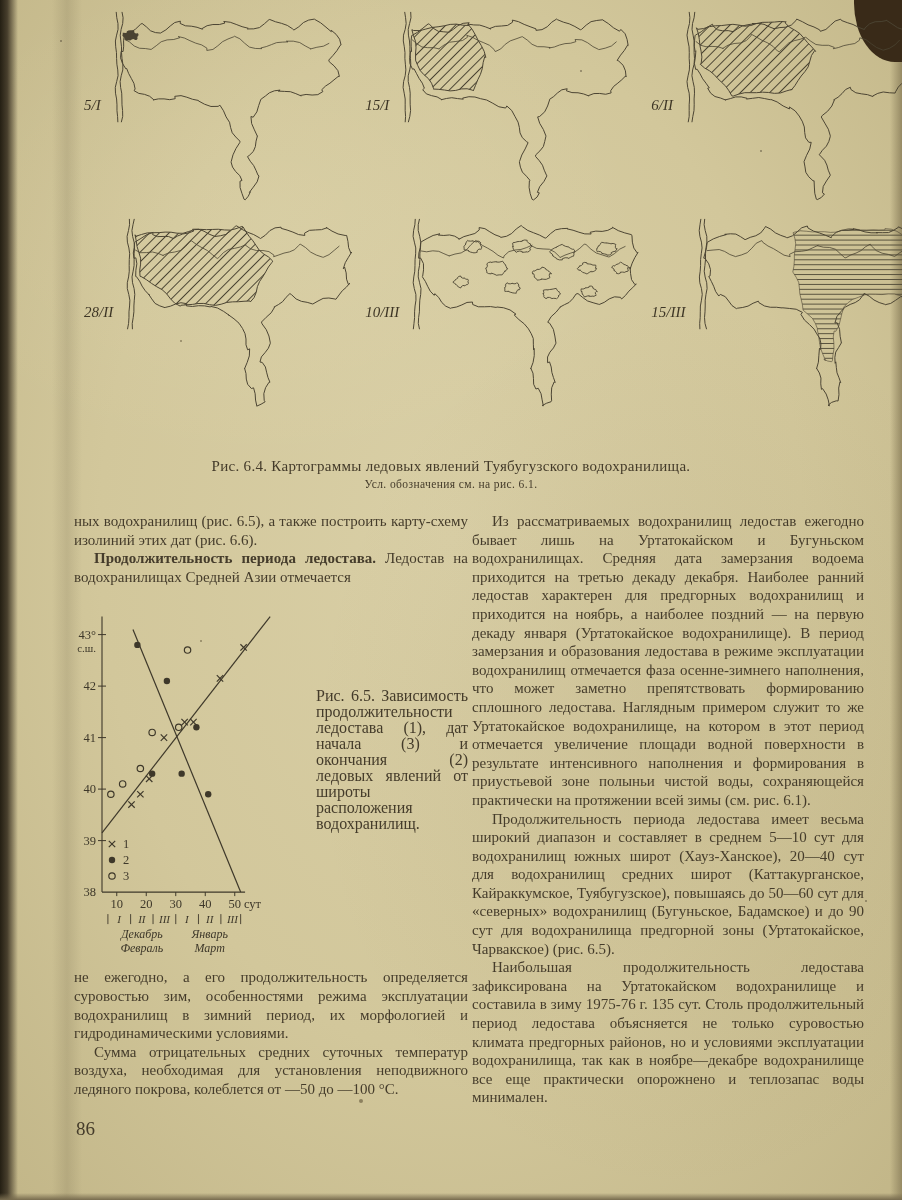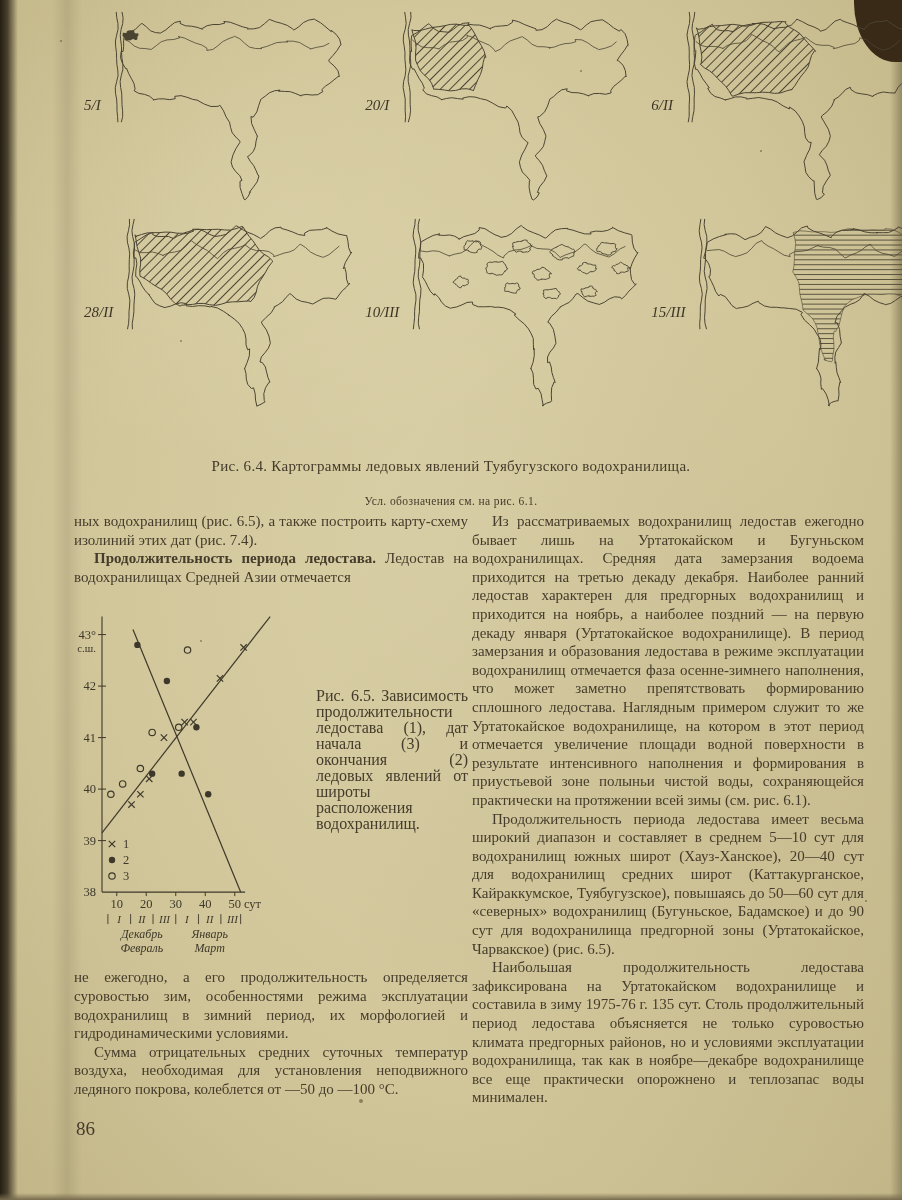--- a/index.html
+++ b/index.html
@@ -27,21 +27,21 @@
       805px 860px 0 #4a4030,140px 600px 0 #55492f,520px 30px 0 #4a4030;}
 
   .maps-grid{position:absolute;left:84px;top:6px;width:794px;
     display:grid;grid-template-columns:repeat(3,1fr);grid-row-gap:10px;}
   .map-cell{display:flex;flex-direction:row;align-items:center;}
   .map-label{font-style:italic;font-size:15px;color:#3e3626;height:18px;line-height:18px;}
   .map-svg{width:252px;height:197px;}
 
   .fig64-caption{position:absolute;top:458px;left:0;width:100%;text-align:center;color:#443b2a;}
   .fig64-caption .line1{font-size:15px;letter-spacing:.3px;}
-  .fig64-caption .line2{font-size:11.5px;margin-top:20px;letter-spacing:.4px;}
+  .fig64-caption .line2{font-size:11.5px;margin-top:3px;letter-spacing:.4px;}
 
   .col{position:absolute;top:512px;text-align:justify;font-size:15px;line-height:18.6px;}
   .col.left{left:74px;width:394px;}
   .col.right{left:472px;width:392px;}
   .col p{margin:0;}
   .col p.indent{text-indent:20px;}
 
   .chart-row{display:flex;margin-top:12px;margin-bottom:8px;}
   #chart-svg{width:238px;height:362px;flex:0 0 auto;}
   #chart-svg text{font-family:"Liberation Serif",serif;font-size:12.5px;fill:#3e382a;}
@@ -81,21 +81,21 @@
       <div class="map-label">5/I</div>
       <svg class="map-svg" viewBox="0 0 250 200">
           <path d="M 12.5 6.0 L 13.1 11.9 L 14.3 17.8 L 14.4 23.7 L 12.9 29.6 L 11.7 35.5 L 12.0 41.4 L 12.8 47.3 L 12.9 53.2 L 13.2 59.1 L 14.1 64.9 L 14.4 70.8 L 13.0 76.7 L 11.6 82.6 L 11.8 88.5 L 12.9 94.4 L 13.3 100.3 L 13.3 106.2 L 13.9 112.1 L 14.2 118.0" fill="none" stroke="#4a4332" stroke-width="1"></path>
           <path d="M 18.4 6.0 L 19.5 11.9 L 19.1 17.8 L 17.5 23.7 L 16.6 29.6 L 17.2 35.5 L 17.9 41.4 L 17.9 47.3 L 18.4 53.2 L 19.3 59.1 L 19.2 64.9 L 17.6 70.8 L 16.5 76.7 L 17.0 82.6 L 18.1 88.5 L 18.3 94.4 L 18.4 100.3 L 19.0 106.2 L 19.1 112.1 L 17.7 118.0" fill="none" stroke="#4a4332" stroke-width="1"></path>
           <path d="M 20.3 30.5 L 26.3 27.3 L 32.1 23.5 L 37.2 18.6 L 38.8 17.7 L 43.2 21.2 L 47.4 25.2 L 52.4 27.0 L 57.8 27.5 L 58.1 27.1 L 63.0 24.2 L 67.4 20.3 L 71.9 16.8 L 77.7 15.4 L 77.4 17.7 L 82.8 20.1 L 88.8 20.5 L 94.6 21.6 L 100.1 23.6 L 99.6 23.0 L 104.8 20.0 L 110.7 18.8 L 117.2 18.8 L 122.9 17.3 L 121.7 15.7 L 128.3 16.5 L 134.3 18.7 L 140.3 21.0 L 146.5 22.6 L 145.7 23.3 L 152.1 23.2 L 158.0 21.9 L 162.9 18.1 L 167.6 13.9 L 168.4 13.7 L 174.2 16.0 L 180.3 17.6 L 186.2 19.7 L 191.6 23.2 L 192.9 24.4 L 197.9 21.1 L 202.6 16.8 L 207.9 14.3 L 213.7 13.3 L 214.2 13.7 L 220.1 17.1 L 225.5 21.5 L 230.9 26.1 L 230.8 24.6 L 235.8 28.8 L 239.3 33.7 L 240.8 39.6 L 239.9 40.0 L 236.6 45.3 L 232.6 50.2 L 228.3 54.9 L 228.8 56.6 L 233.7 60.8 L 237.6 65.6 L 239.1 71.5 L 237.7 71.7 L 233.6 75.0 L 229.5 78.4 L 225.0 81.3 L 221.2 85.0 L 222.3 86.9 L 217.2 90.0 L 211.4 90.4 L 205.3 89.8 L 199.7 90.8 L 200.3 91.3 L 194.9 89.0 L 189.4 87.0 L 183.2 86.7 L 177.1 86.4 L 178.9 85.4 L 173.1 86.1 L 168.1 88.1 L 164.0 91.4 L 159.7 94.5 L 159.4 94.7 L 157.2 101.0 L 155.3 107.5 L 151.6 112.9 L 149.3 112.2 L 150.0 119.3 L 152.8 125.7 L 155.8 132.1 L 155.9 131.9 L 154.5 137.2 L 153.8 142.7 L 151.7 147.7 L 147.5 151.8 L 145.8 152.9 L 148.6 157.6 L 152.1 162.0 L 154.4 166.8 L 156.5 171.8 L 157.5 172.5 L 155.6 178.5 L 151.7 183.9 L 147.7 189.2 L 148.8 188.6 L 146.6 193.1 L 143.6 196.7 L 142.3 196.2 L 140.2 190.3 L 138.3 184.4 L 138.2 177.9 L 140.2 177.1 L 138.0 172.2 L 133.8 168.1 L 130.6 163.5 L 129.1 158.4 L 129.3 157.8 L 131.1 151.1 L 134.1 144.7 L 138.0 138.6 L 138.1 137.2 L 133.9 133.0 L 130.3 128.7 L 128.7 123.5 L 127.6 118.2 L 127.7 118.3 L 124.1 112.6 L 121.4 106.3 L 117.8 100.7 L 116.0 101.9 L 108.7 102.0 L 102.2 99.7 L 95.9 96.3 L 96.0 95.9 L 90.0 94.7 L 84.2 92.6 L 78.3 91.0 L 72.0 91.7 L 72.4 94.1 L 66.9 95.1 L 61.1 94.3 L 55.4 94.3 L 49.9 95.4 L 50.6 95.1 L 46.4 91.6 L 41.2 89.7 L 35.4 88.7 L 30.7 86.0 L 31.7 84.2 L 30.5 78.5 L 27.9 73.6 L 25.2 68.6 L 23.1 63.4 L 22.4 63.9 L 18.9 58.4 L 16.9 52.5 L 17.5 46.1 L 19.5 46.2 L 20.1 40.8 L 20.0 35.4 L 20.7 30.1 Z" fill="none" stroke="#4a4332" stroke-width="1"></path>
           <path d="M 20.7 33.5 L 25.9 36.4 L 30.8 40.6 L 36.2 42.9 L 42.2 43.2 L 48.0 44.1 L 48.0 44.1 L 53.2 40.3 L 58.2 36.3 L 64.2 34.4 L 71.0 34.0 L 77.1 32.2 L 75.5 31.0 L 81.7 32.5 L 87.4 35.2 L 93.2 37.7 L 99.3 39.5 L 104.6 42.8 L 104.5 45.1 L 110.7 44.1 L 115.7 40.4 L 120.5 36.2 L 126.0 33.5 L 131.7 31.3 L 132.6 30.7 L 138.1 33.3 L 142.8 37.7 L 147.7 41.7 L 153.8 43.1 L 160.3 43.3 L 159.4 42.6 L 164.9 41.2 L 170.1 39.2 L 175.3 37.2 L 181.1 36.7 L 186.9 36.4 L 185.3 35.7 L 192.3 35.7 L 198.8 37.1 L 204.4 40.5 L 210.2 43.6 L 209.8 43.6 L 216.2 41.9 L 222.9 40.8 L 228.8 37.8" fill="none" stroke="#4a4332" stroke-width="0.8"></path>
           <path d="M 34.7 29.9 L 34.2 31.1 L 33.9 32.5 L 34.3 33.2 L 33.1 34.4 L 31.1 34.5 L 30.9 33.5 L 28.9 33.8 L 27.0 34.7 L 27.0 34.9 L 25.0 34.7 L 22.9 34.9 L 22.4 35.2 L 21.4 33.7 L 20.5 31.8 L 21.0 32.1 L 19.8 31.1 L 18.8 30.1 L 18.8 29.9 L 19.1 28.6 L 19.2 27.1 L 19.9 27.2 L 22.0 27.3 L 23.6 26.7 L 23.1 26.0 L 24.9 24.9 L 26.9 24.6 L 27.1 24.6 L 29.1 24.7 L 31.1 25.3 L 30.6 26.3 L 31.8 27.6 L 33.7 27.9 L 34.4 27.3 L 35.0 28.5 L 35.3 29.9 Z" fill="#4a4332" stroke="none" stroke-width="1"></path>
         </svg>
     </div>
     <div class="map-cell">
-      <div class="map-label">20/I</div>
+      <div class="map-label">15/I</div>
       <svg class="map-svg" viewBox="0 0 250 200">
           <path d="M 13.0 6.0 L 13.9 11.9 L 14.5 17.8 L 13.5 23.7 L 11.8 29.6 L 11.6 35.5 L 12.6 41.4 L 13.3 47.3 L 13.2 53.2 L 13.7 59.1 L 14.2 64.9 L 13.5 70.8 L 11.9 76.7 L 11.4 82.6 L 12.5 88.5 L 13.5 94.4 L 13.5 100.3 L 13.5 106.2 L 13.9 112.1 L 13.5 118.0" fill="none" stroke="#4a4332" stroke-width="1"></path>
           <path d="M 19.1 6.0 L 19.4 11.9 L 18.0 17.8 L 16.6 23.7 L 16.8 29.6 L 17.9 35.5 L 18.3 41.4 L 18.3 47.3 L 18.9 53.2 L 19.2 59.1 L 18.1 64.9 L 16.6 70.8 L 16.6 76.7 L 17.9 82.6 L 18.6 88.5 L 18.5 94.4 L 18.6 100.3 L 19.0 106.2 L 18.2 112.1 L 16.7 118.0" fill="none" stroke="#4a4332" stroke-width="1"></path>
           <path d="M 20.1 30.1 L 26.0 26.7 L 31.5 22.5 L 36.9 18.1 L 38.4 18.8 L 42.6 23.0 L 47.2 25.7 L 52.7 26.2 L 58.1 26.7 L 57.8 26.7 L 62.6 23.6 L 67.1 19.9 L 72.4 17.6 L 78.5 17.0 L 77.1 18.4 L 83.1 19.2 L 89.2 19.4 L 94.8 21.1 L 100.3 23.3 L 99.5 22.8 L 105.1 20.7 L 111.3 20.3 L 117.5 19.7 L 122.6 16.4 L 122.3 14.3 L 128.5 15.9 L 134.3 18.7 L 140.3 21.0 L 146.3 23.2 L 146.3 24.7 L 152.4 24.0 L 157.7 21.1 L 162.2 16.5 L 167.3 13.2 L 168.3 14.0 L 174.1 16.4 L 180.1 18.1 L 185.8 20.8 L 191.4 24.1 L 192.6 23.7 L 197.3 19.4 L 202.2 15.9 L 208.0 14.7 L 214.0 14.0 L 213.9 14.1 L 219.7 17.8 L 225.1 22.2 L 231.1 25.6 L 232.5 23.8 L 236.8 28.2 L 238.8 33.9 L 239.9 40.1 L 239.4 39.6 L 236.1 45.0 L 232.2 49.9 L 228.7 55.2 L 230.3 55.9 L 234.8 60.2 L 237.1 65.8 L 237.8 72.1 L 237.2 71.1 L 233.4 74.9 L 229.4 78.3 L 225.2 81.6 L 222.1 86.1 L 222.6 88.2 L 217.1 89.6 L 211.0 88.8 L 205.1 88.9 L 199.7 90.9 L 200.2 91.4 L 194.7 89.3 L 189.0 88.1 L 182.8 87.9 L 177.2 86.1 L 178.0 84.0 L 172.5 85.1 L 168.2 88.2 L 164.3 91.9 L 159.9 94.9 L 160.2 95.1 L 158.1 101.5 L 155.2 107.4 L 150.1 112.1 L 148.0 112.6 L 150.1 119.2 L 153.8 125.4 L 156.4 131.9 L 156.4 132.2 L 155.2 137.5 L 153.8 142.7 L 150.3 147.1 L 146.0 151.2 L 145.9 152.8 L 149.7 157.1 L 152.9 161.6 L 154.7 166.7 L 156.9 171.6 L 157.4 172.5 L 154.4 178.1 L 150.1 183.4 L 147.7 189.2 L 149.7 189.7 L 147.4 194.0 L 143.8 196.9 L 142.3 196.2 L 140.4 190.3 L 139.3 184.1 L 139.6 177.5 L 140.3 177.1 L 136.6 172.8 L 132.5 168.6 L 130.5 163.6 L 129.4 158.2 L 129.6 157.9 L 131.9 151.3 L 135.3 145.1 L 138.3 138.7 L 136.7 137.7 L 132.4 133.6 L 130.1 128.8 L 129.4 123.2 L 128.1 117.9 L 128.1 117.9 L 124.9 112.0 L 121.7 106.1 L 116.7 101.5 L 115.5 103.6 L 108.6 102.3 L 102.4 98.7 L 96.2 95.4 L 96.1 95.4 L 90.1 94.1 L 84.3 92.4 L 78.2 92.1 L 71.8 93.5 L 72.5 94.6 L 66.7 94.0 L 60.8 93.1 L 55.3 93.9 L 49.9 95.2 L 50.6 95.0 L 45.9 92.3 L 40.3 91.0 L 35.0 89.2 L 31.3 85.0 L 33.0 83.5 L 30.9 78.3 L 27.7 73.6 L 25.1 68.7 L 22.5 63.8 L 21.0 64.2 L 18.3 58.5 L 18.0 52.3 L 19.2 45.7 L 20.0 46.3 L 19.6 40.8 L 19.5 35.4 L 20.1 30.0 Z" fill="none" stroke="#4a4332" stroke-width="1"></path>
           <path d="M 20.5 34.2 L 25.4 38.3 L 30.5 41.6 L 36.4 42.3 L 42.4 42.3 L 48.1 43.6 L 47.7 43.5 L 52.8 39.7 L 58.4 36.8 L 65.0 36.0 L 71.6 35.1 L 76.8 31.7 L 76.1 29.8 L 82.1 31.9 L 87.5 34.9 L 93.3 37.3 L 99.1 39.9 L 103.9 44.3 L 105.0 46.3 L 110.5 43.6 L 115.1 38.9 L 120.2 35.4 L 126.0 33.4 L 131.7 31.3 L 132.4 31.1 L 137.5 34.6 L 142.3 38.9 L 147.9 41.3 L 154.5 41.4 L 160.8 42.2 L 159.5 42.7 L 165.0 41.6 L 170.2 39.6 L 175.7 38.2 L 181.5 37.8 L 186.8 36.2 L 186.0 34.0 L 192.9 34.4 L 198.7 37.3 L 204.1 41.2 L 209.9 44.1 L 210.1 44.3 L 216.6 42.8 L 222.9 40.6 L 228.1 36.2" fill="none" stroke="#4a4332" stroke-width="0.8"></path>
           <path d="M 22.1 24.9 L 28.4 25.0 L 34.5 23.4 L 40.6 21.8 L 46.9 21.1 L 53.1 20.1 L 59.2 18.7 L 65.5 18.4 L 71.9 19.5 L 78.2 19.8 L 77.2 18.4 L 81.4 23.5 L 84.6 29.0 L 87.5 34.8 L 90.8 40.2 L 93.7 46.0 L 95.4 52.3 L 94.3 51.3 L 92.7 57.3 L 91.8 63.5 L 89.9 69.4 L 87.2 74.9 L 84.9 80.6 L 82.6 86.2 L 82.0 85.5 L 76.4 84.0 L 70.6 84.2 L 64.8 85.7 L 59.1 86.2 L 53.4 85.3 L 47.7 84.6 L 42.0 84.3 L 42.3 83.8 L 40.3 78.4 L 37.1 73.7 L 32.6 69.8 L 28.7 65.5 L 26.2 60.3 L 24.0 55.0 L 24.1 55.0 L 24.0 48.8 L 24.5 42.5 L 24.1 36.3 L 22.0 30.2 L 20.3 24.1 Z" fill="url(#pat-diag)" stroke="#4a4332" stroke-width="1"></path>
         </svg>
     </div>
     <div class="map-cell">
       <div class="map-label">6/II</div>
@@ -149,21 +149,21 @@
         </svg>
     </div>
   </div>
 
   <div class="fig64-caption">
     <div class="line1">Рис. 6.4. Картограммы ледовых явлений Туябугузского водохранилища.</div>
     <div class="line2">Усл. обозначения см. на рис. 6.1.</div>
   </div>
 
   <div class="col left">
-    <p>ных водохранилищ (рис. 6.5), а также построить карту-схему изолиний этих дат (рис. 7.4).</p>
+    <p>ных водохранилищ (рис. 6.5), а также построить карту-схему изолиний этих дат (рис. 6.6).</p>
     <p class="indent"><b>Продолжительность периода ледостава.</b> <span>Ледостав на водохранилищах Средней Азии отмечается</span></p>
     <div class="chart-row">
       <svg id="chart-svg" viewBox="0 0 238 362">
           <line x1="28" y1="18.574999999999854" x2="28" y2="294.0999999999999" stroke="#3e382a" stroke-width="1.1"></line>
           <line x1="28" y1="294.0999999999999" x2="171.07500000000002" y2="294.0999999999999" stroke="#3e382a" stroke-width="1.1"></line>
           <text x="22" y="298.0999999999999" text-anchor="end">38</text>
           <line x1="24" y1="242.59999999999994" x2="32" y2="242.59999999999994" stroke="#3e382a" stroke-width="1"></line>
           <text x="22" y="246.59999999999994" text-anchor="end">39</text>
           <line x1="24" y1="191.09999999999994" x2="32" y2="191.09999999999994" stroke="#3e382a" stroke-width="1"></line>
           <text x="22" y="195.09999999999994" text-anchor="end">40</text>

